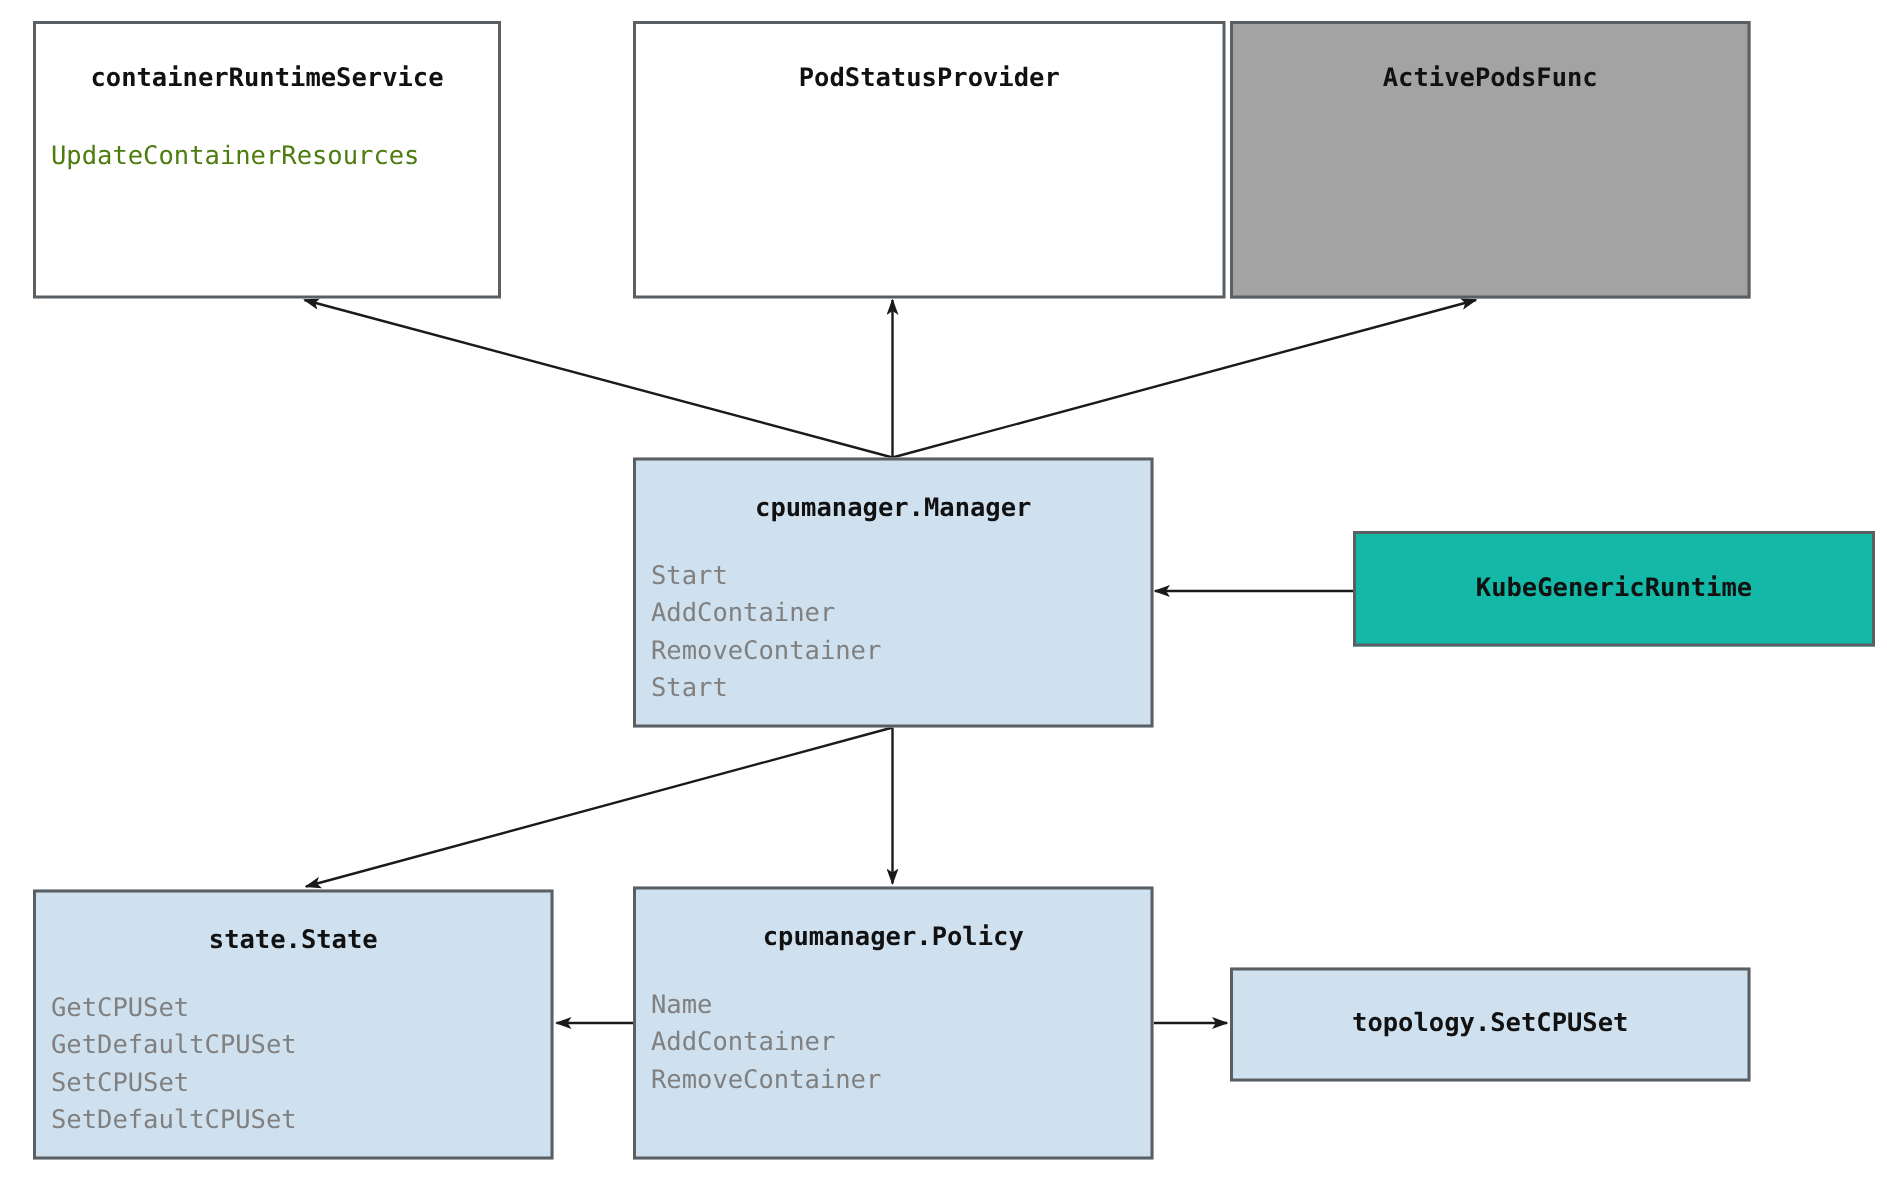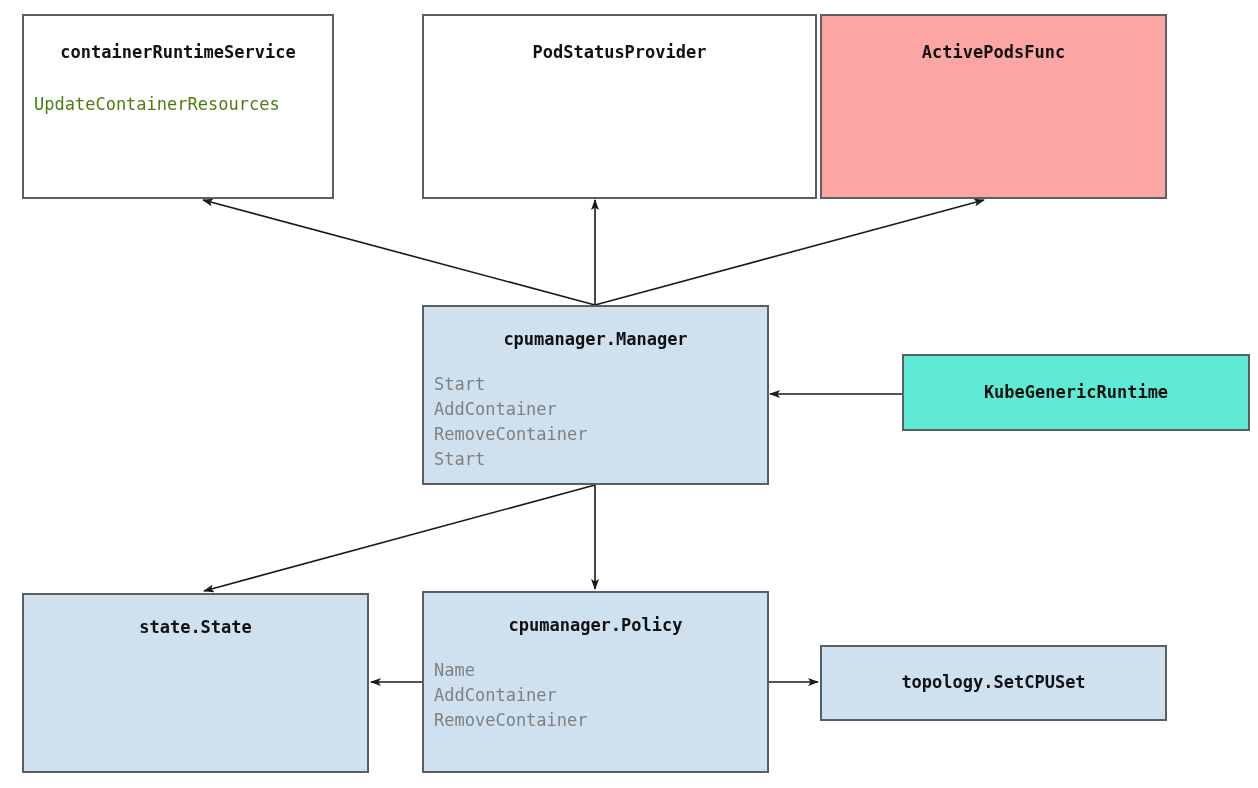--- a/index.html
+++ b/index.html
@@ -84,37 +84,43 @@
   <div id="nodes-layer">
       <div class="node" style="left: 22px; top: 14px; width: 312px; height: 185px; border-color: rgb(90, 95, 99); background: rgb(255, 255, 255);">
         <div class="node-title" style="top: 26px; color: rgb(17, 17, 17);">containerRuntimeService</div>
         <div class="node-members" style="top: 76px; color: #4d7c0f;">
           <div>UpdateContainerResources</div>
         </div>
       </div>
       <div class="node" style="left: 422px; top: 14px; width: 395px; height: 185px; border-color: rgb(90, 95, 99); background: rgb(255, 255, 255);">
         <div class="node-title" style="top: 26px; color: rgb(17, 17, 17);">PodStatusProvider</div>
       </div>
-      <div class="node" style="left: 820px; top: 14px; width: 347px; height: 185px; border-color: rgb(90, 95, 99); background: #fca5a5;">
+      <div class="node" style="left: 820px; top: 14px; width: 347px; height: 185px; border-color: rgb(90, 95, 99); background: #a3a3a3;">
         <div class="node-title" style="top: 26px; color: rgb(17, 17, 17);">ActivePodsFunc</div>
       </div>
       <div class="node filled" style="left: 422px; top: 305px; width: 347px; height: 180px; border-color: rgb(90, 95, 99); background: rgb(207, 224, 239); text-decoration: underline;">
         <div class="node-title" style="top: 22px; color: rgb(17, 17, 17);">cpumanager.Manager</div>
         <div class="node-members" style="top: 65px; color: rgb(128, 128, 128);">
           <div>Start</div>
           <div>AddContainer</div>
           <div>RemoveContainer</div>
           <div>Start</div>
         </div>
       </div>
-      <div class="node" style="left: 902px; top: 354px; width: 348px; height: 77px; border-color: rgb(90, 95, 99); background: #5eead4;">
+      <div class="node" style="left: 902px; top: 354px; width: 348px; height: 77px; border-color: rgb(90, 95, 99); background: #14b8a6;">
         <div class="node-title" style="top: 26px; color: rgb(17, 17, 17);">KubeGenericRuntime</div>
       </div>
       <div class="node filled" style="left: 22px; top: 593px; width: 347px; height: 180px; border-color: rgb(90, 95, 99); background: rgb(207, 224, 239); padding-left: 38px;">
         <div class="node-title" style="top: 22px; color: rgb(17, 17, 17);">state.State</div>
+        <div class="node-members" style="top: 65px; color: rgb(128, 128, 128);">
+          <div>GetCPUSet</div>
+          <div>GetDefaultCPUSet</div>
+          <div>SetCPUSet</div>
+          <div>SetDefaultCPUSet</div>
+        </div>
       </div>
       <div class="node filled" style="left: 422px; top: 591px; width: 347px; height: 182px; border-color: rgb(90, 95, 99); background: rgb(207, 224, 239);">
         <div class="node-title" style="top: 22px; color: rgb(17, 17, 17);">cpumanager.Policy</div>
         <div class="node-members" style="top: 65px; color: rgb(128, 128, 128);">
           <div>Name</div>
           <div>AddContainer</div>
           <div>RemoveContainer</div>
         </div>
       </div>
       <div class="node filled" style="left: 820px; top: 645px; width: 347px; height: 76px; border-color: rgb(90, 95, 99); background: rgb(207, 224, 239);">

